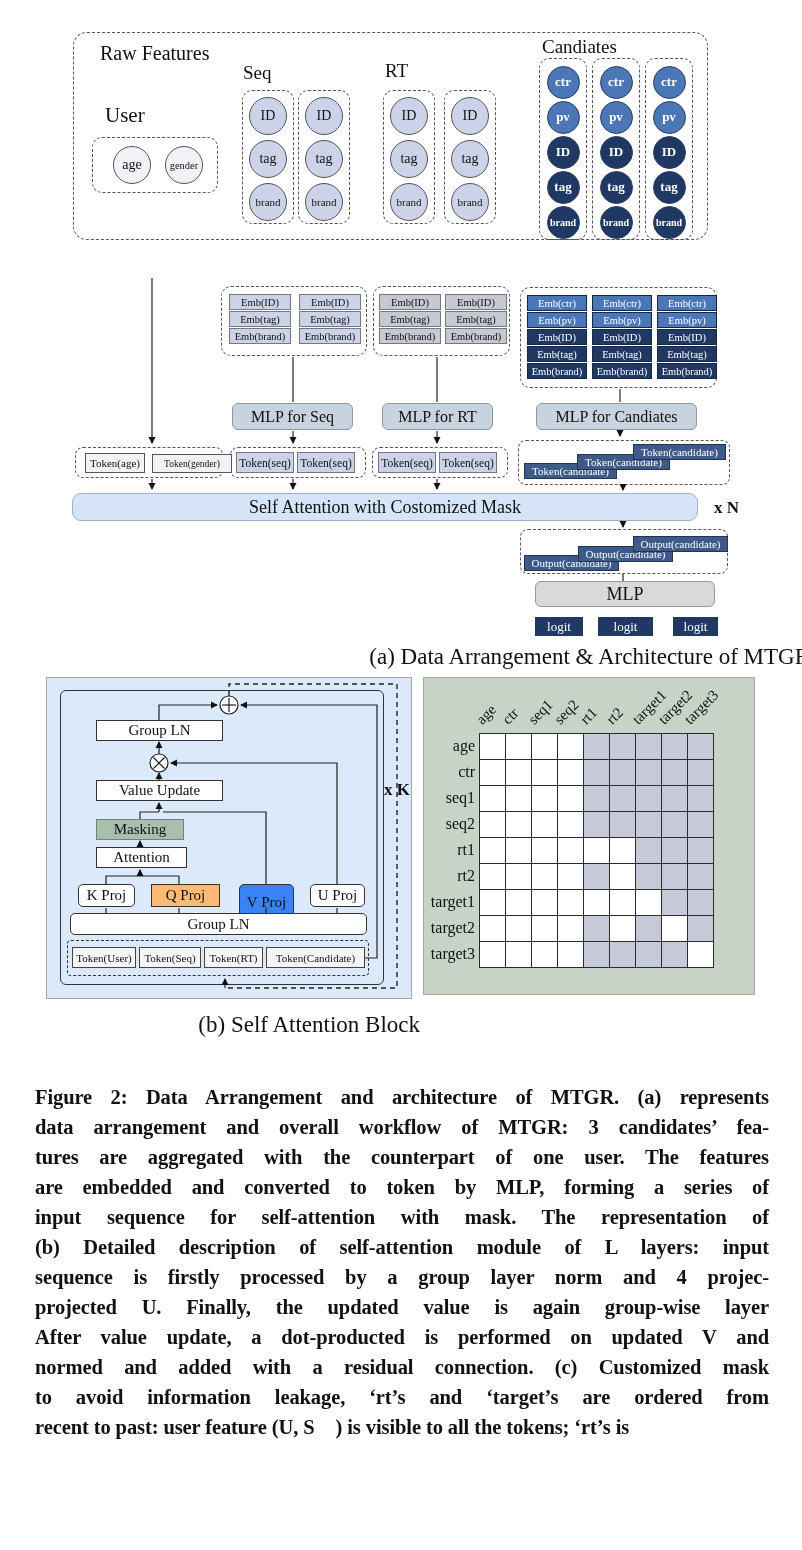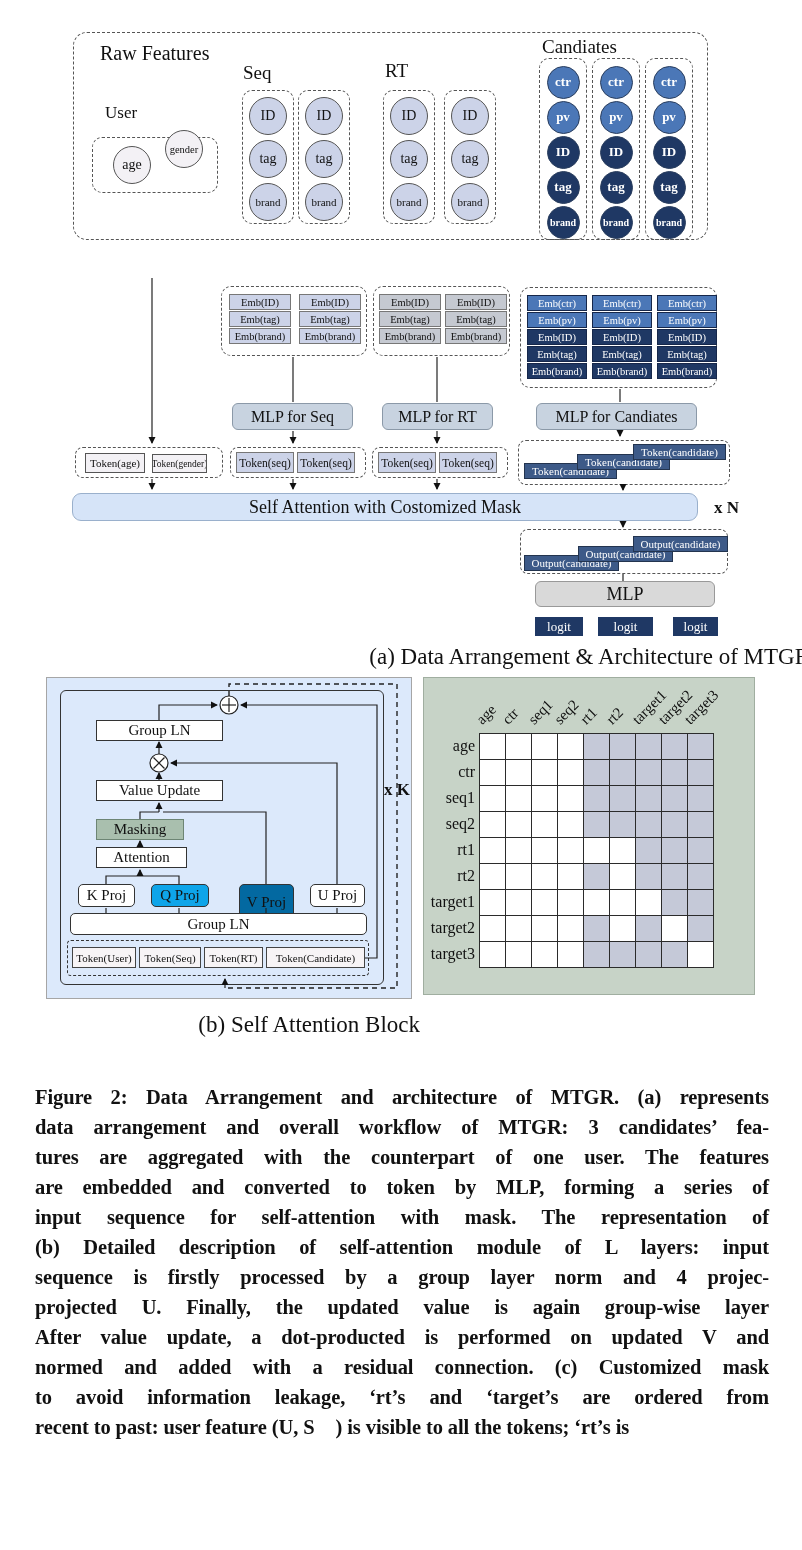--- a/index.html
+++ b/index.html
@@ -24,28 +24,28 @@
   #maskgrid .mcell{border-right:1px solid #2b2b2b;border-bottom:1px solid #2b2b2b;}
   svg.overlay{position:absolute;left:0;top:0;z-index:10;pointer-events:none;}
 </style>
 </head>
 <body>
 
 <div id="page">
 
   <div class="dashed" style="left:73px;top:32px;width:635px;height:208px;border-radius:14px;"></div>
   <div class="abs" style="left:100px;top:42px;font-size:20px;">Raw Features</div>
-  <div class="abs" style="left:105px;top:103px;font-size:17px;text-align:center;">User</div>
+  <div class="abs" style="left:105px;top:103px;font-size:21px;text-align:center;">User</div>
   <div class="dashed" style="left:92px;top:137px;width:126px;height:56px;"></div>
   <div class="abs" style="left:243px;top:62px;font-size:19px;">Seq</div>
   <div class="abs" style="left:385px;top:60px;font-size:19px;">RT</div>
   <div class="abs" style="left:542px;top:36px;font-size:19px;">Candiates</div>
   <div id="raw-circles">
       <div class="circ" style="left: 113px; top: 146px; width: 38px; height: 38px; background: rgb(243, 241, 245); font-size: 14px;">age</div>
-      <div class="circ" style="left: 165px; top: 130px; width: 38px; height: 38px; background: rgb(243, 241, 245); font-size: 10.5px;">gender</div>
+      <div class="circ" style="left: 165px; top: 146px; width: 38px; height: 38px; background: rgb(243, 241, 245); font-size: 10.5px;">gender</div>
       <div class="dashed" style="left: 242px; top: 90px; width: 52px; height: 134px;"></div>
       <div class="circ" style="left: 249px; top: 97px; width: 38px; height: 38px; background: rgb(204, 211, 232); font-size: 14px;">ID</div>
       <div class="circ" style="left: 249px; top: 140px; width: 38px; height: 38px; background: rgb(204, 211, 232); font-size: 14px;">tag</div>
       <div class="circ" style="left: 249px; top: 183px; width: 38px; height: 38px; background: rgb(204, 211, 232); font-size: 11px;">brand</div>
       <div class="dashed" style="left: 298px; top: 90px; width: 52px; height: 134px;"></div>
       <div class="circ" style="left: 305px; top: 97px; width: 38px; height: 38px; background: rgb(204, 211, 232); font-size: 14px;">ID</div>
       <div class="circ" style="left: 305px; top: 140px; width: 38px; height: 38px; background: rgb(204, 211, 232); font-size: 14px;">tag</div>
       <div class="circ" style="left: 305px; top: 183px; width: 38px; height: 38px; background: rgb(204, 211, 232); font-size: 11px;">brand</div>
       <div class="dashed" style="left: 383px; top: 90px; width: 52px; height: 134px;"></div>
       <div class="circ" style="left: 390px; top: 97px; width: 38px; height: 38px; background: rgb(204, 211, 232); font-size: 14px;">ID</div>
@@ -115,21 +115,21 @@
               border:1px solid #8b99a8;border-radius:6px;font-size:16px;">MLP for RT</div>
   <div class="box" style="left:536px;top:403px;width:161px;height:27px;background:#c8d3e0;
               border:1px solid #8b99a8;border-radius:6px;font-size:16px;">MLP for Candiates</div>
 
   <div id="token-groups">
       <div class="dashed" style="left: 75px; top: 447px; width: 148px; height: 31px; border-radius: 8px;"></div>
       <div class="dashed" style="left: 230px; top: 447px; width: 136px; height: 31px; border-radius: 8px;"></div>
       <div class="dashed" style="left: 372px; top: 447px; width: 136px; height: 31px; border-radius: 8px;"></div>
       <div class="dashed" style="left: 518px; top: 440px; width: 212px; height: 45px; border-radius: 8px;"></div>
       <div class="cell" style="position: absolute; left: 85px; top: 453px; width: 60px; height: 20px; background: rgb(243, 241, 245); border: 1px solid rgb(85, 85, 85); font-size: 11px;">Token(age)</div>
-      <div class="cell" style="position: absolute; left: 152px; top: 454px; width: 55px; height: 19px; background: rgb(243, 241, 245); border: 1px solid rgb(85, 85, 85); font-size: 9.5px;">Token(gender)</div>
+      <div class="cell" style="position: absolute; left: 152px; top: 454px; width: 80px; height: 19px; background: rgb(243, 241, 245); border: 1px solid rgb(85, 85, 85); font-size: 9.5px;">Token(gender)</div>
       <div class="cell" style="position: absolute; left: 236px; top: 452px; width: 58px; height: 21px; background: rgb(204, 211, 232); border: 1px solid rgb(119, 119, 119); font-size: 11.5px;">Token(seq)</div>
       <div class="cell" style="position: absolute; left: 297px; top: 452px; width: 58px; height: 21px; background: rgb(204, 211, 232); border: 1px solid rgb(119, 119, 119); font-size: 11.5px;">Token(seq)</div>
       <div class="cell" style="position: absolute; left: 378px; top: 452px; width: 58px; height: 21px; background: rgb(204, 211, 232); border: 1px solid rgb(119, 119, 119); font-size: 11.5px;">Token(seq)</div>
       <div class="cell" style="position: absolute; left: 439px; top: 452px; width: 58px; height: 21px; background: rgb(204, 211, 232); border: 1px solid rgb(119, 119, 119); font-size: 11.5px;">Token(seq)</div>
       <div class="cell" style="position: absolute; left: 524px; top: 463px; width: 93px; height: 16px; background: rgb(61, 90, 136); color: rgb(255, 255, 255); font-size: 11px; border: 0.5px solid rgb(35, 52, 79);">Token(candidate)</div>
       <div class="cell" style="position: absolute; left: 577px; top: 454px; width: 93px; height: 16px; background: rgb(61, 90, 136); color: rgb(255, 255, 255); font-size: 11px; border: 0.5px solid rgb(35, 52, 79);">Token(candidate)</div>
       <div class="cell" style="position: absolute; left: 633px; top: 444px; width: 93px; height: 16px; background: rgb(61, 90, 136); color: rgb(255, 255, 255); font-size: 11px; border: 0.5px solid rgb(35, 52, 79);">Token(candidate)</div>
     </div>
 
   <div class="box" style="left:72px;top:493px;width:626px;height:28px;background:#d6e4f8;
@@ -162,23 +162,23 @@
               border:1px solid #333;font-size:15px;">Group LN</div>
   <div class="box" style="left:96px;top:780px;width:127px;height:21px;background:#fff;
               border:1px solid #333;font-size:15px;">Value Update</div>
   <div class="box" style="left:96px;top:819px;width:88px;height:21px;background:#a9bfae;
               border:1px solid #6d8574;font-size:15px;">Masking</div>
   <div class="box" style="left:96px;top:847px;width:91px;height:21px;background:#fff;
               border:1px solid #333;font-size:15px;">Attention</div>
 
   <div class="box" style="left:78px;top:884px;width:57px;height:23px;background:#fff;
               border:1px solid #333;border-radius:5px;font-size:15px;">K Proj</div>
-  <div class="box" style="left:151px;top:884px;width:58px;height:23px;background:#0ea5e9;
-              border:1px solid #333;border-radius:5px;font-size:15px;">Q Proj</div>
-  <div class="box" style="left:239px;top:884px;width:55px;height:36px;background:#0369a1;
+  <div class="box" style="left:151px;top:884px;width:69px;height:23px;background:#fdba74;
+              border:1px solid #333;border-radius:0;font-size:15px;">Q Proj</div>
+  <div class="box" style="left:239px;top:884px;width:55px;height:36px;background:#3b82f6;
               border:1px solid #333;border-radius:5px;font-size:15px;text-align:right;">V Proj</div>
   <div class="box" style="left:310px;top:884px;width:55px;height:23px;background:#fff;
               border:1px solid #333;border-radius:5px;font-size:15px;">U Proj</div>
 
   <div class="box" style="left:70px;top:913px;width:297px;height:22px;background:#fff;
               border:1px solid #333;border-radius:5px;font-size:15px;">Group LN</div>
 
   <div class="dashed" style="left:67px;top:940px;width:302px;height:36px;border-radius:4px;border-color:#333;"></div>
   <div class="box" style="left:72px;top:947px;width:64px;height:21px;background:#f7f4f6;
               border:1px solid #444;font-size:11px;">Token(User)</div>

